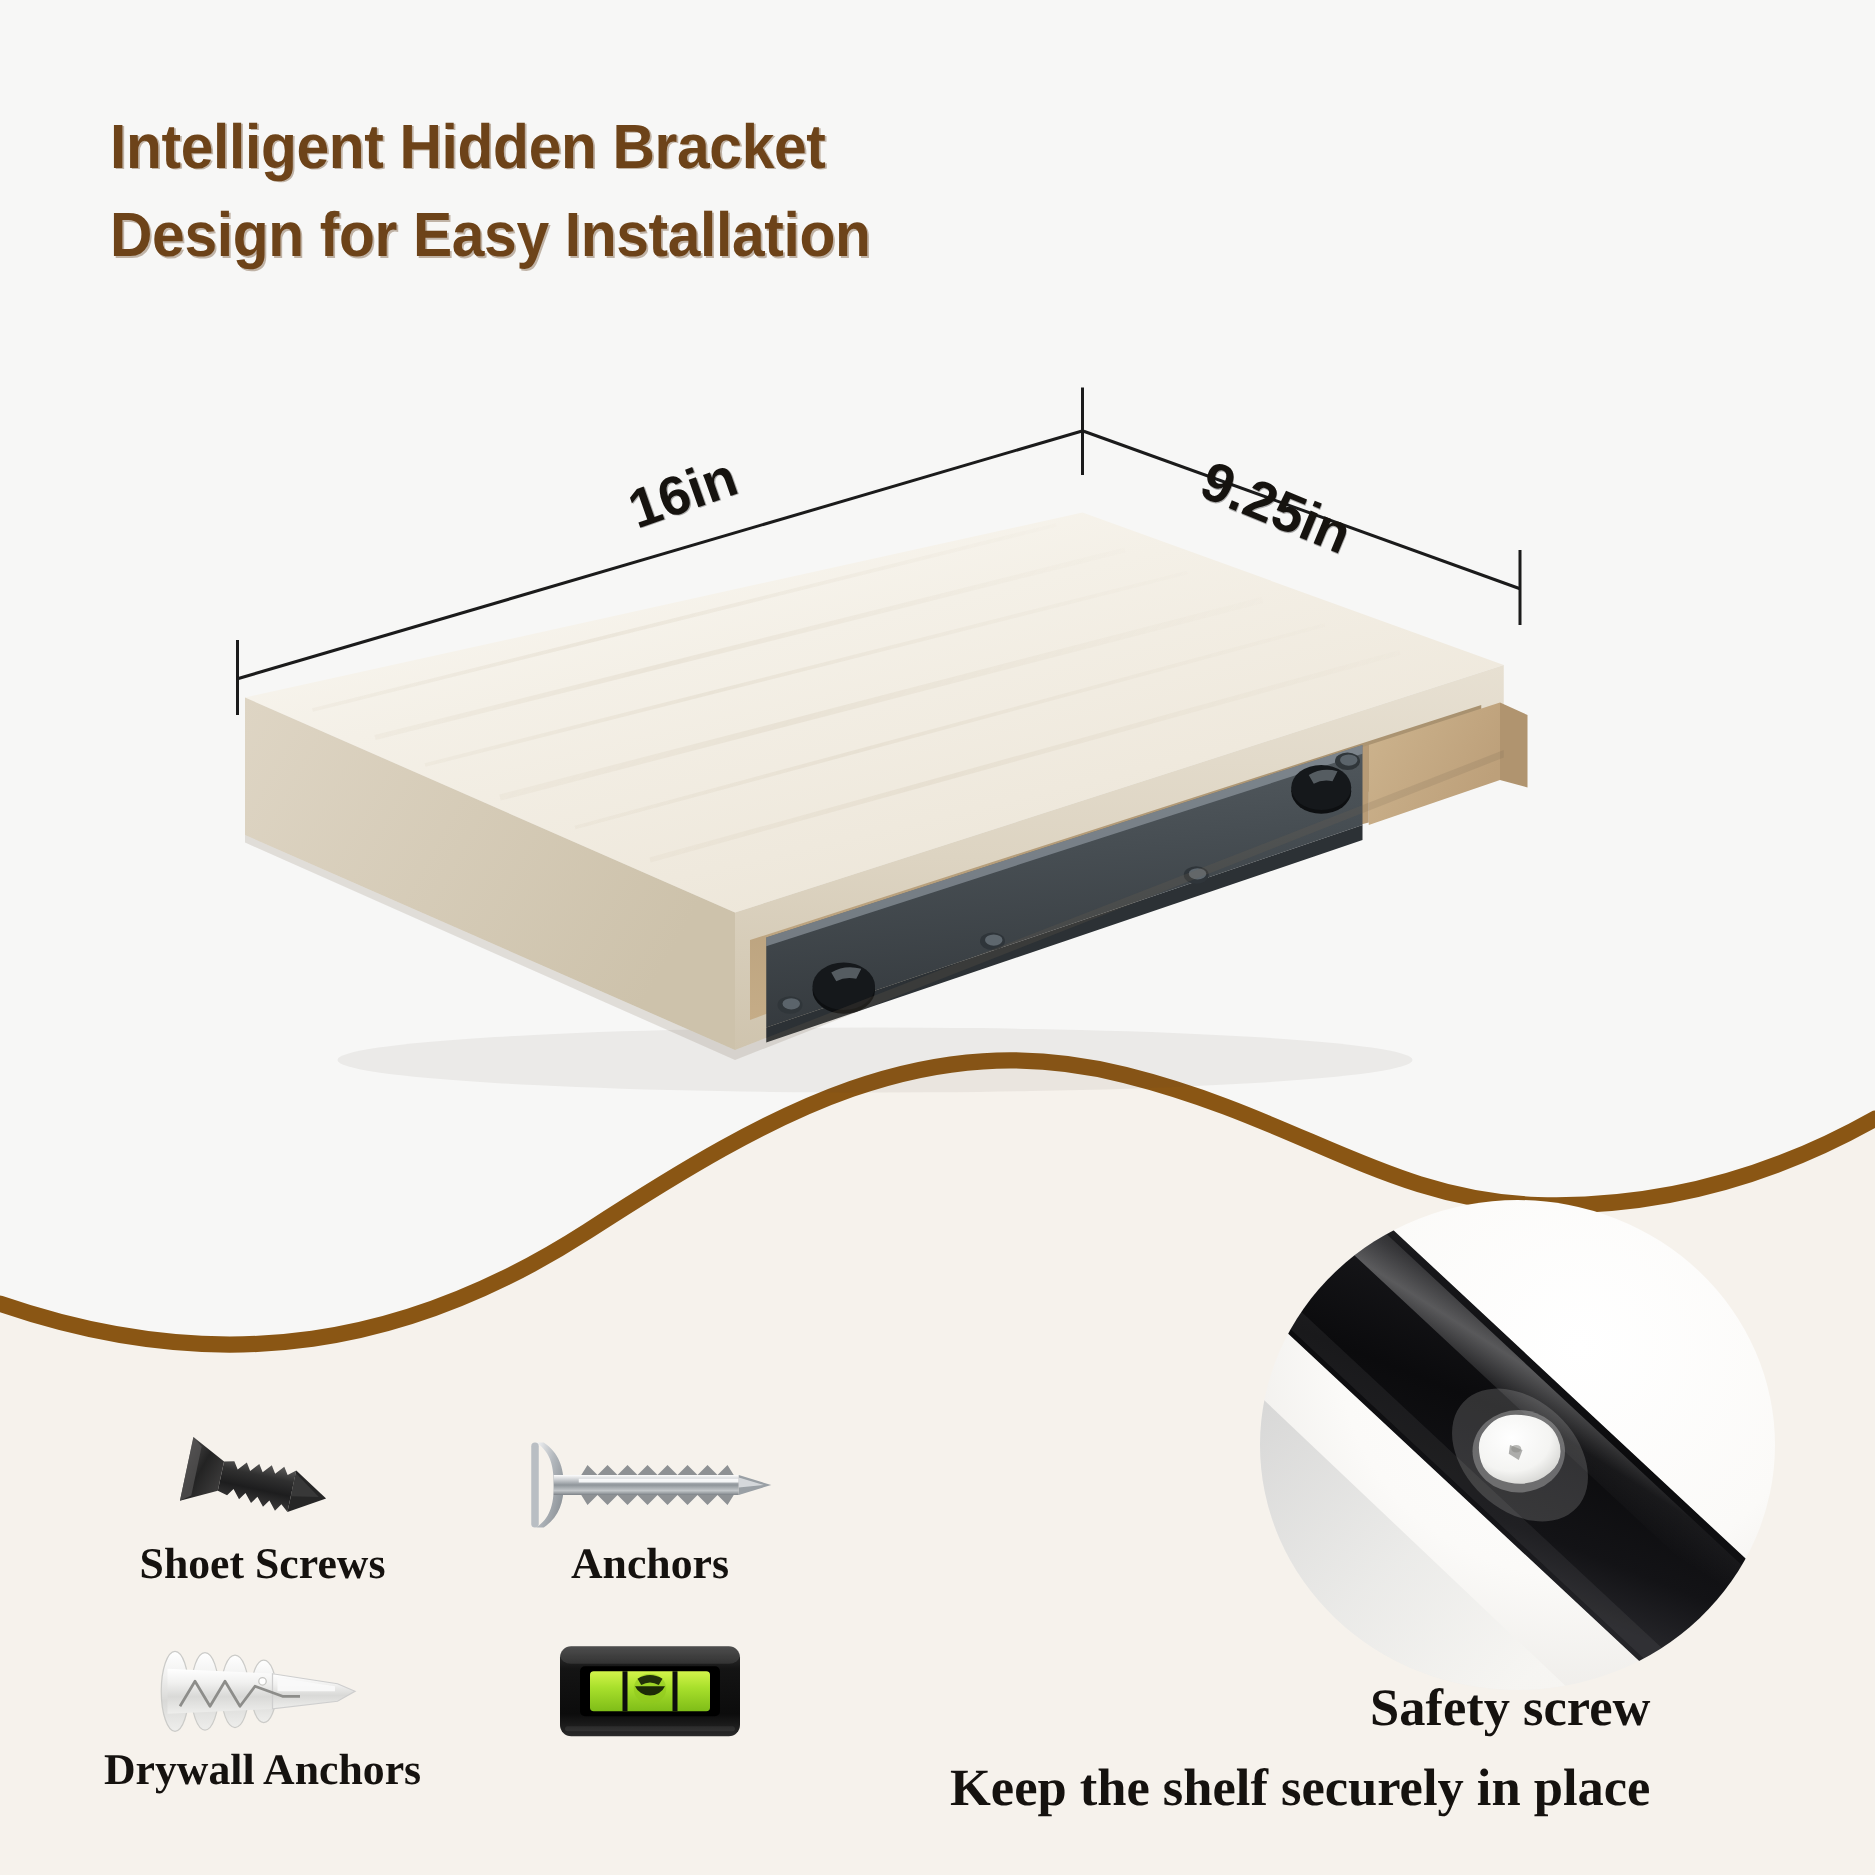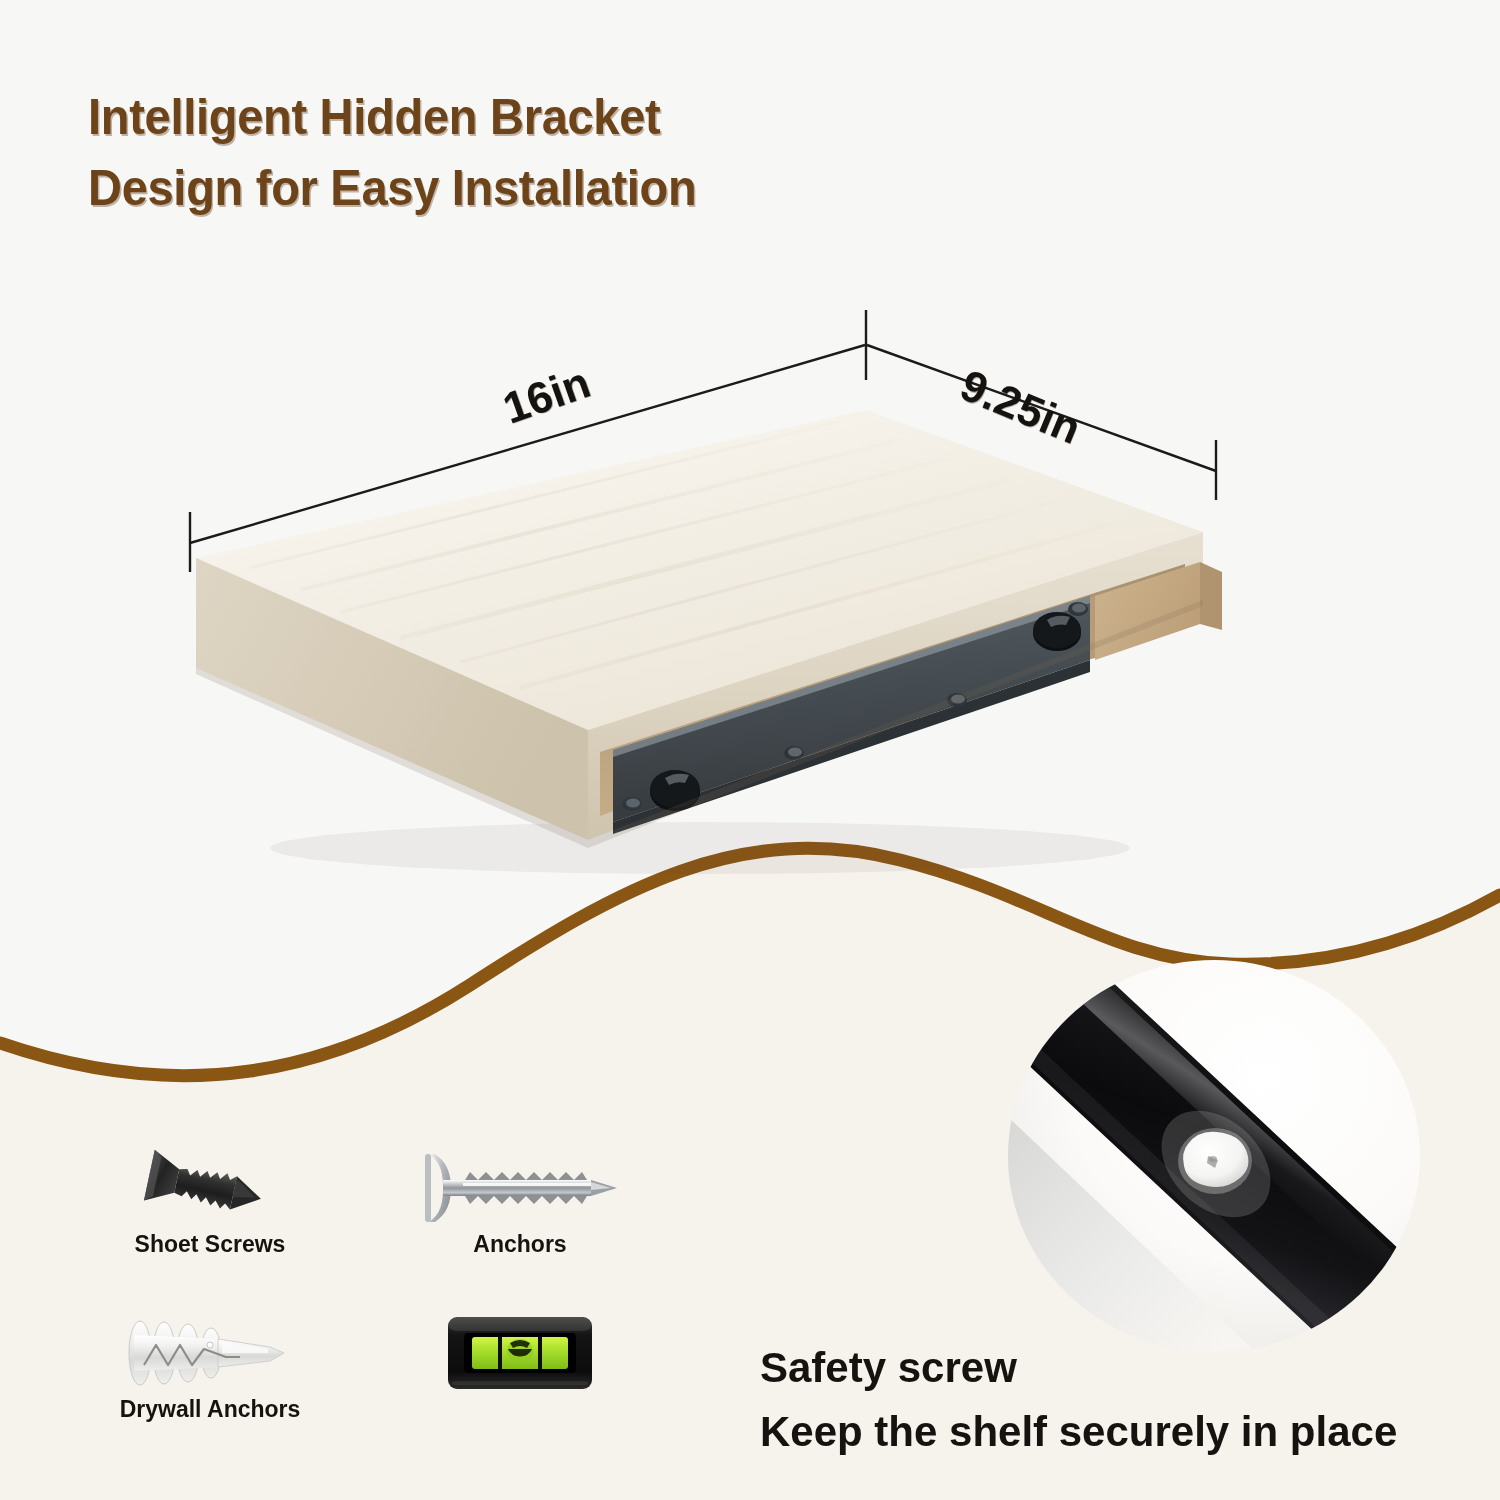--- a/index.html
+++ b/index.html
@@ -68,44 +68,45 @@
   }
   .hw-cell { position: relative; }
   .hw-art {
     position: absolute; left: 0; top: 0; width: 310px; height: 105px;
     display: flex; align-items: center; justify-content: center;
   }
   .hw-art svg { display: block; }
   .hw-label {
     position: absolute; left: 0; top: 96px; width: 310px;
     text-align: center;
-    font-family: Liberation Sans, sans-serif;
+    font-family: Liberation Serif, serif;
     font-weight: bold;
-    font-size: 23px;
+    font-size: 35px;
     color: #15120f;
     white-space: nowrap;
   }
 
   
   #circle-inset {
     position: absolute; left: 1008px; top: 958px;
     width: 412px; height: 396px;
     z-index: 5;
   }
   #circle-inset svg { display: block; }
 
   
   #safety-caption {
     position: absolute; left: 760px; top: 1336px; z-index: 6;
-    font-family: Liberation Sans, sans-serif;
+    font-family: Liberation Serif, serif;
     font-weight: bold;
     font-size: 42px;
     line-height: 1.52;
     color: #15120f;
     white-space: pre-line;
+    text-align: right;
   }
 </style>
 </head>
 <body>
 
 <div id="page">
 
   <div class="bg-top"></div>
 
   <div class="bg-bottom">

